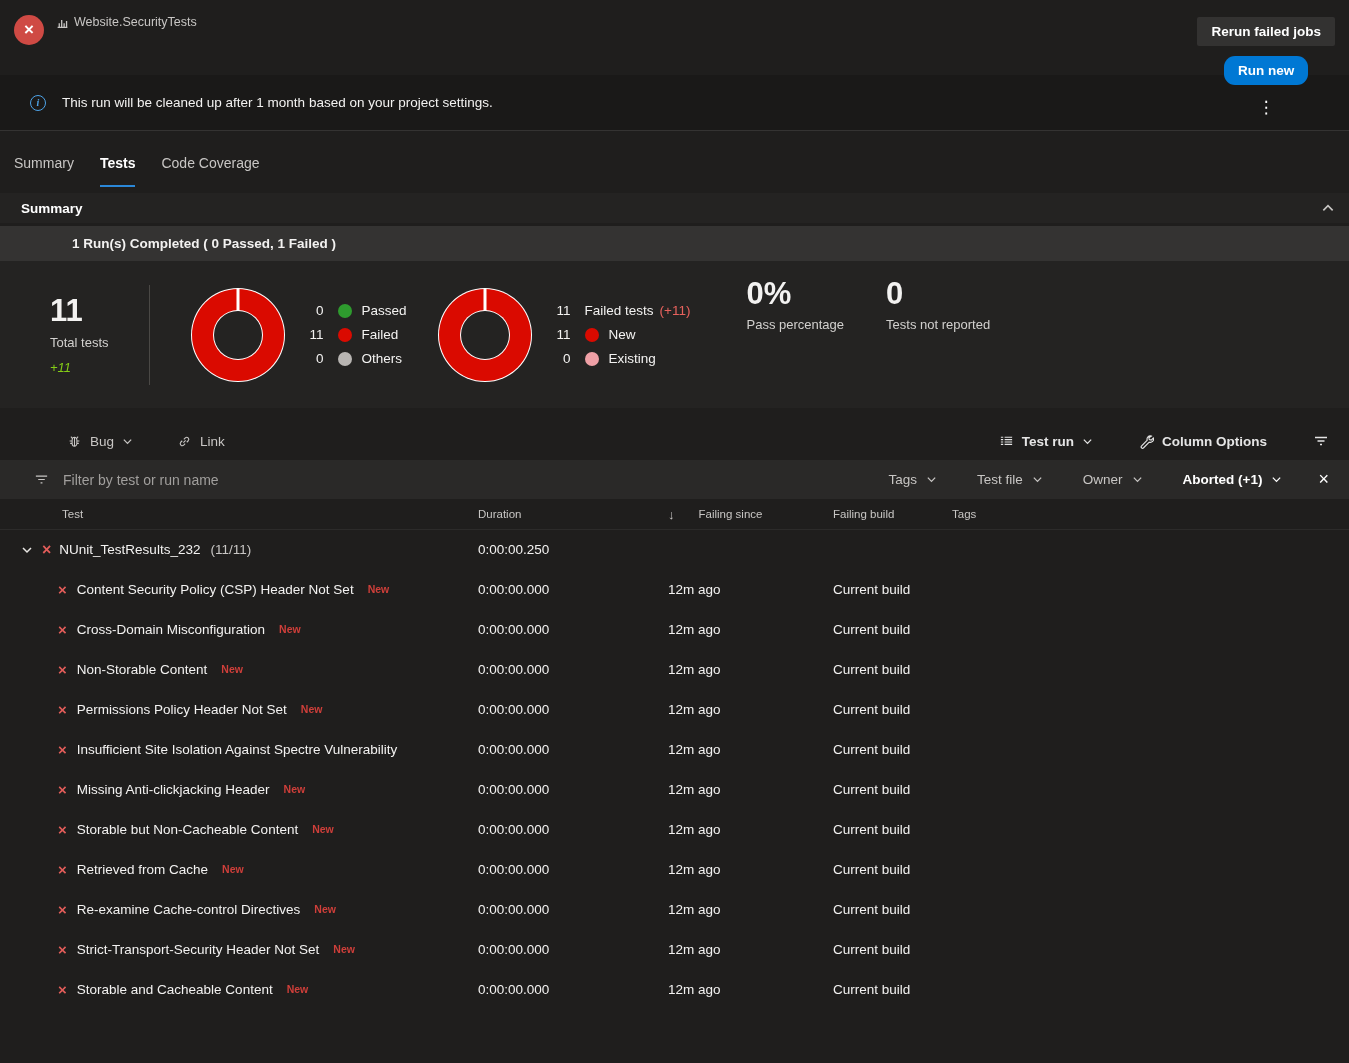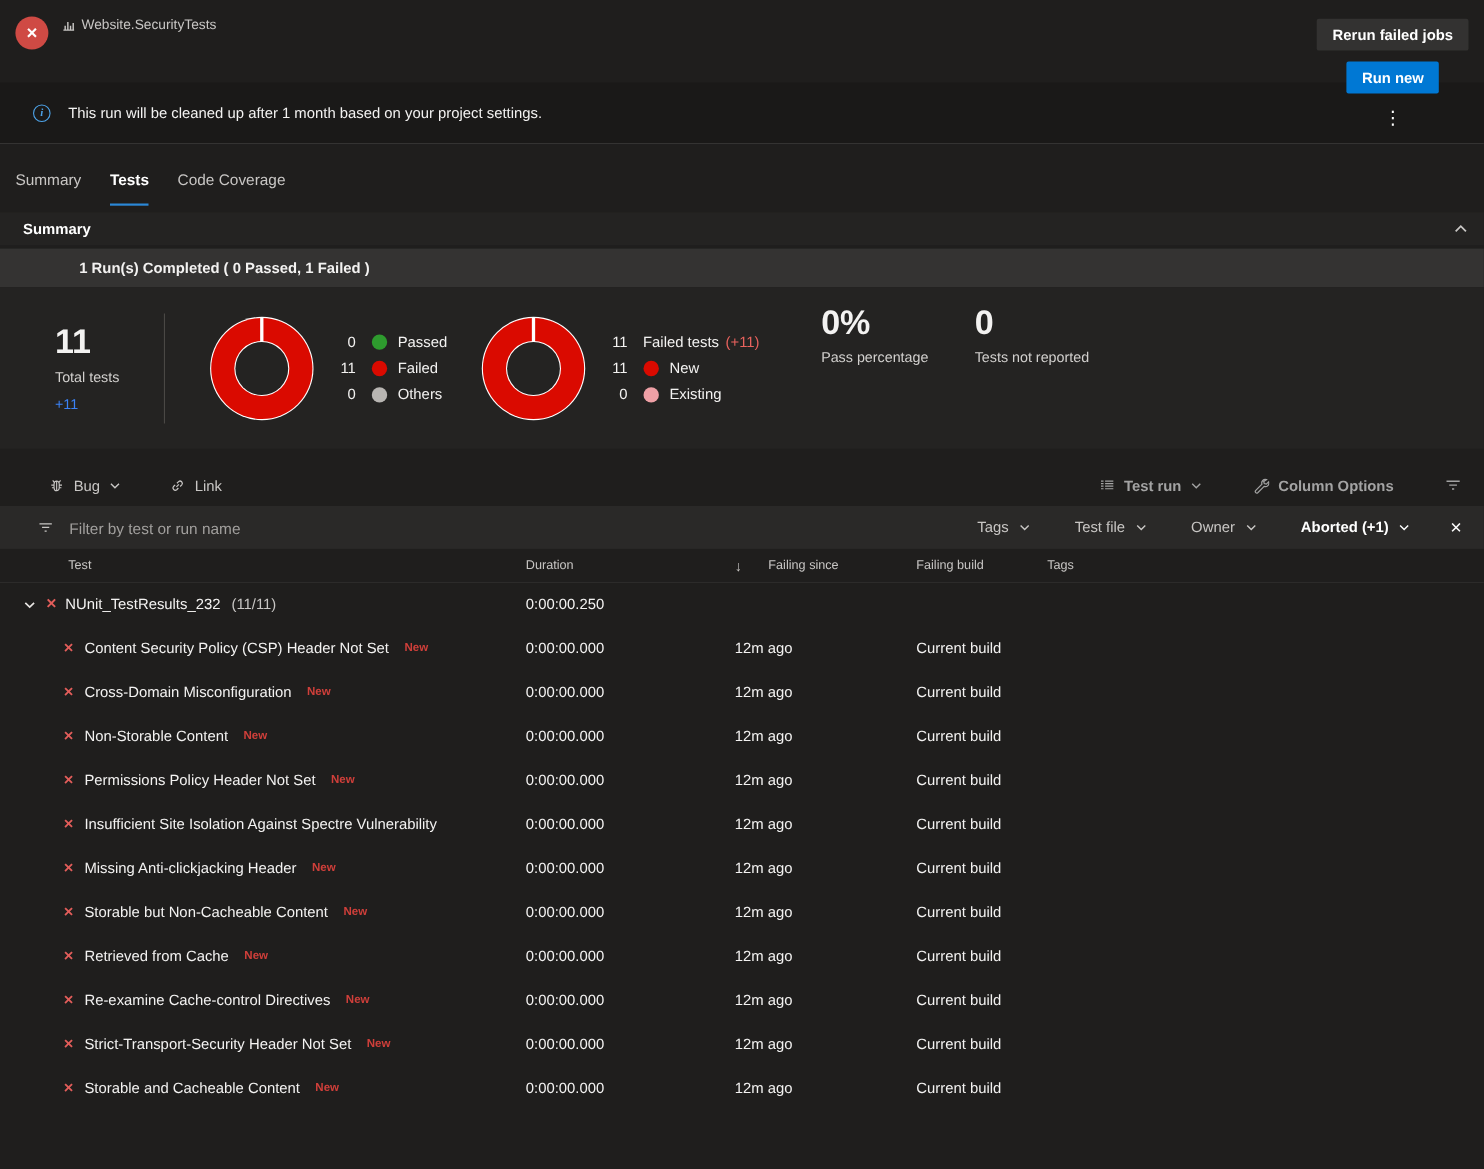--- a/index.html
+++ b/index.html
@@ -19,21 +19,21 @@
     display:flex; align-items:center; justify-content:center;
     color:#fff; font-size:17px; font-weight:bold; margin-top:3px; flex:0 0 auto;
   }
   .title-block { margin-left:12px; flex:1 1 auto; }
   .build-title { font-size:19px; font-weight:bold; color:#ffffff; letter-spacing:.2px; }
   .pipeline-line { display:flex; align-items:center; gap:5px; margin-top:3px; color:#c8c6c4; font-size:12.5px; }
   .header-actions { display:flex; align-items:center; gap:10px; margin-top:5px;flex-direction:column; }
   .btn { border:none; border-radius:2px; font-family:inherit; font-size:13.5px; font-weight:600;
          padding:7px 14px; cursor:pointer; }
   .btn-secondary { background:#333231; color:#ffffff; }
-  .btn-primary { background:#0078d4; color:#ffffff; }
+  .btn-primary { background:#0078d4; color:#ffffff;border-radius:11px; }
   .more-dots { color:#ffffff; font-size:17px; padding:2px 8px; cursor:pointer; letter-spacing:0; }
 
   
   .banner { height:56px; background:#1a1918; border-bottom:1px solid #343332;
             display:flex; align-items:center; padding-left:30px; margin-top:9px; }
   .info-icon { width:16px; height:16px; border:1px solid #4da3e8; color:#4da3e8; border-radius:50%;
                font-size:10px; font-weight:bold; display:flex; align-items:center; justify-content:center;
                font-family:"Liberation Serif", serif; font-style:italic; flex:0 0 auto; }
   .banner-text { margin-left:16px; font-size:13.5px; color:#f3f2f1; }
 
@@ -46,21 +46,21 @@
   
   .summary-header { height:30px; background:#242322; display:flex; align-items:center;
                     justify-content:space-between; padding:0 14px 0 21px; margin-top:6px; }
   .summary-header .s-title { font-size:13.5px; font-weight:bold; color:#ffffff; }
   .chev { color:#c8c6c4; }
   .runs-bar { height:35px; background:#343332; display:flex; align-items:center; padding-left:72px;
               font-size:13.5px; font-weight:bold; color:#f3f2f1; margin-top:3px;text-align:center; }
   .stats { background:#242322; height:147px; display:flex; align-items:center; padding-left:50px; }
   .stat-big { font-size:31px; font-weight:bold; color:#f3f2f1; line-height:1.1; }
   .stat-label { font-size:13px; color:#d2d0ce; margin-top:6px; }
-  .stat-delta { font-size:13px; color:#3b82f6; margin-top:10px; }
+  .stat-delta { font-size:13px; color:#84cc16; margin-top:10px;font-style:italic; }
   .v-divider { width:1px; height:100px; background:#4a4845; margin:0 24px 0 40px; }
 
   .donut { width:92px; height:92px; border-radius:50%; background:#da0a00; position:relative;
            box-shadow:0 0 0 1px #ffffff; margin:0 18px; flex:0 0 auto; }
   .donut .hole { position:absolute; inset:22px; border-radius:50%; background:#242322;
                  box-shadow:0 0 0 1px #ffffff; }
   .donut .slit { position:absolute; top:0; left:50%; transform:translateX(-50%);
                  width:3px; height:23px; background:#ffffff; }
 
   .legend { display:flex; flex-direction:column; gap:9px; margin-right:14px; }
@@ -69,24 +69,24 @@
   .dot { width:14px; height:14px; border-radius:50%; margin-right:10px; flex:0 0 auto; }
   .legend-delta { color:#e8625d; margin-left:6px; }
 
   .stat-block { margin-left:42px; align-self:flex-start; padding-top:16px; }
   .duration-delta { color:#e8625d; font-size:13px; margin-top:12px; display:flex; align-items:center; gap:6px; }
   .info-small { width:13px; height:13px; border:1px solid #c8c6c4; color:#c8c6c4; border-radius:50%;
                 font-size:8.5px; display:inline-flex; align-items:center; justify-content:center;
                 font-family:"Liberation Serif", serif; font-style:italic; vertical-align:middle; margin-left:6px; }
 
   
-  .toolbar { height:38px; margin-top:14px; display:flex; align-items:center; padding:0 20px 0 44px; }
+  .toolbar { height:38px; margin-top:14px; display:flex; align-items:center; padding:0 20px 0 67px; }
   .tool-item { display:flex; align-items:center; gap:8px; color:#c8c6c4; font-size:13.5px;
                cursor:pointer; margin-right:44px; }
-  .tool-item.strong { color:#a3a3a3; font-weight:bold; margin-right:0; }
+  .tool-item.strong { color:#e5e5e5; font-weight:bold; margin-right:0; }
   .toolbar .spacer { flex:1 1 auto; }
   .tool-gap { width:46px; }
 
   
   .filter-bar { height:39px; background:#2a2928; display:flex; align-items:center; padding:0 20px 0 34px; }
   .filter-input-wrap { display:flex; align-items:center; gap:14px; flex:1 1 auto; }
   .filter-input { background:transparent; border:none; outline:none; color:#f3f2f1;
                   font-family:inherit; font-size:14px; width:420px; }
   .filter-input::placeholder { color:#a19f9d; }
   .filter-drop { display:flex; align-items:center; gap:9px; color:#c8c6c4; font-size:13.5px;

